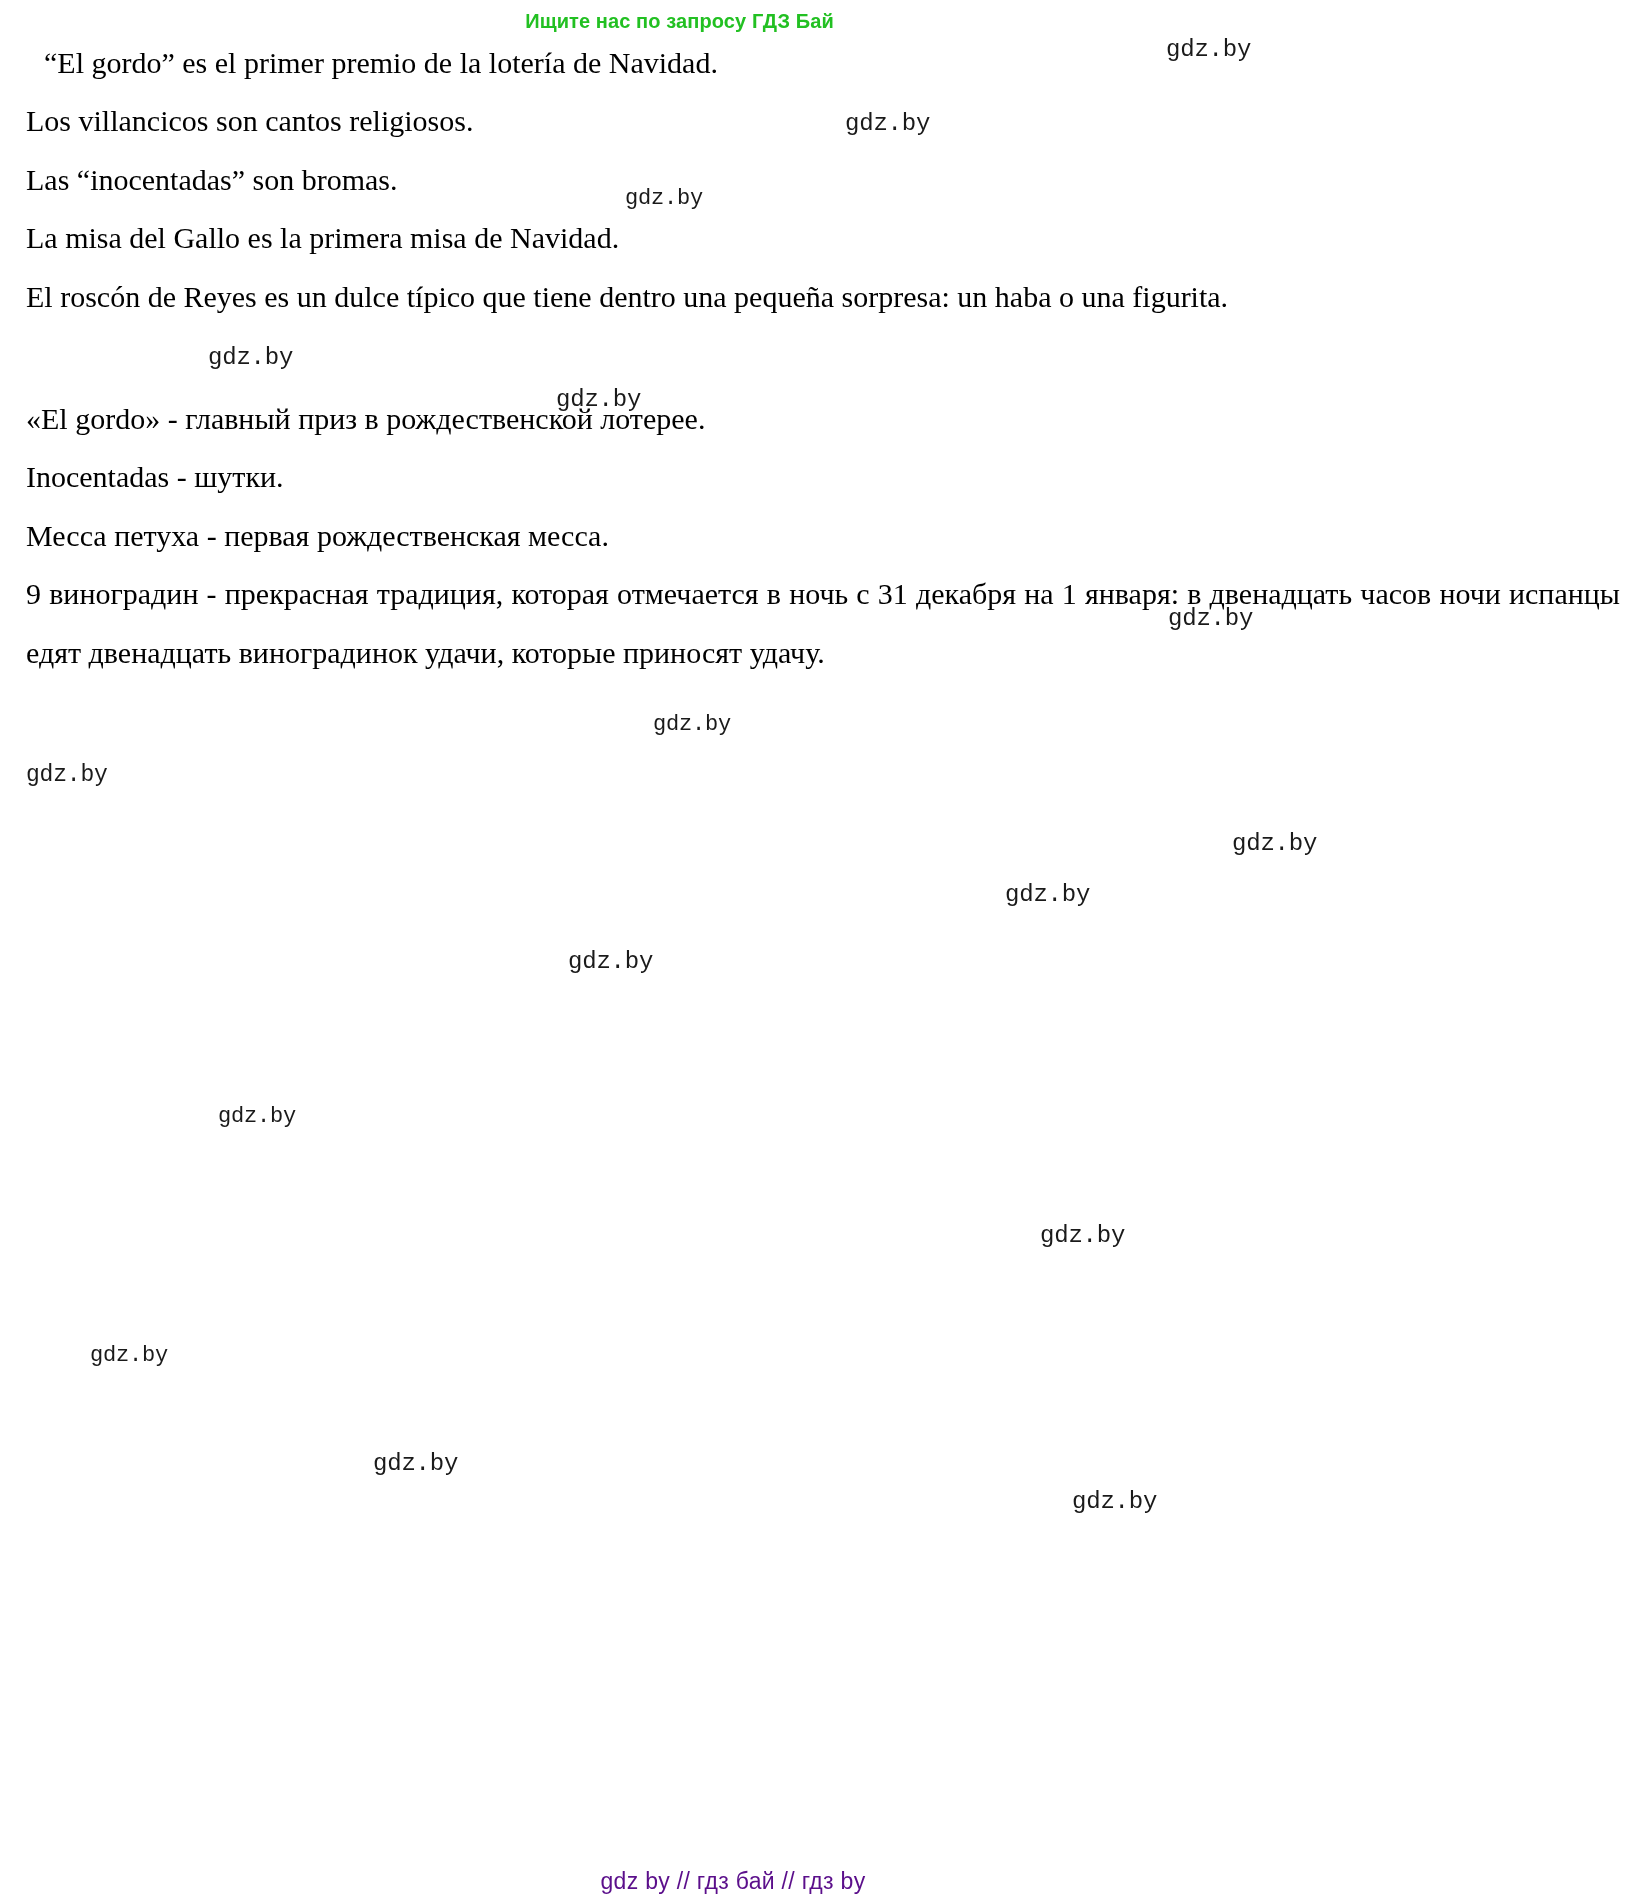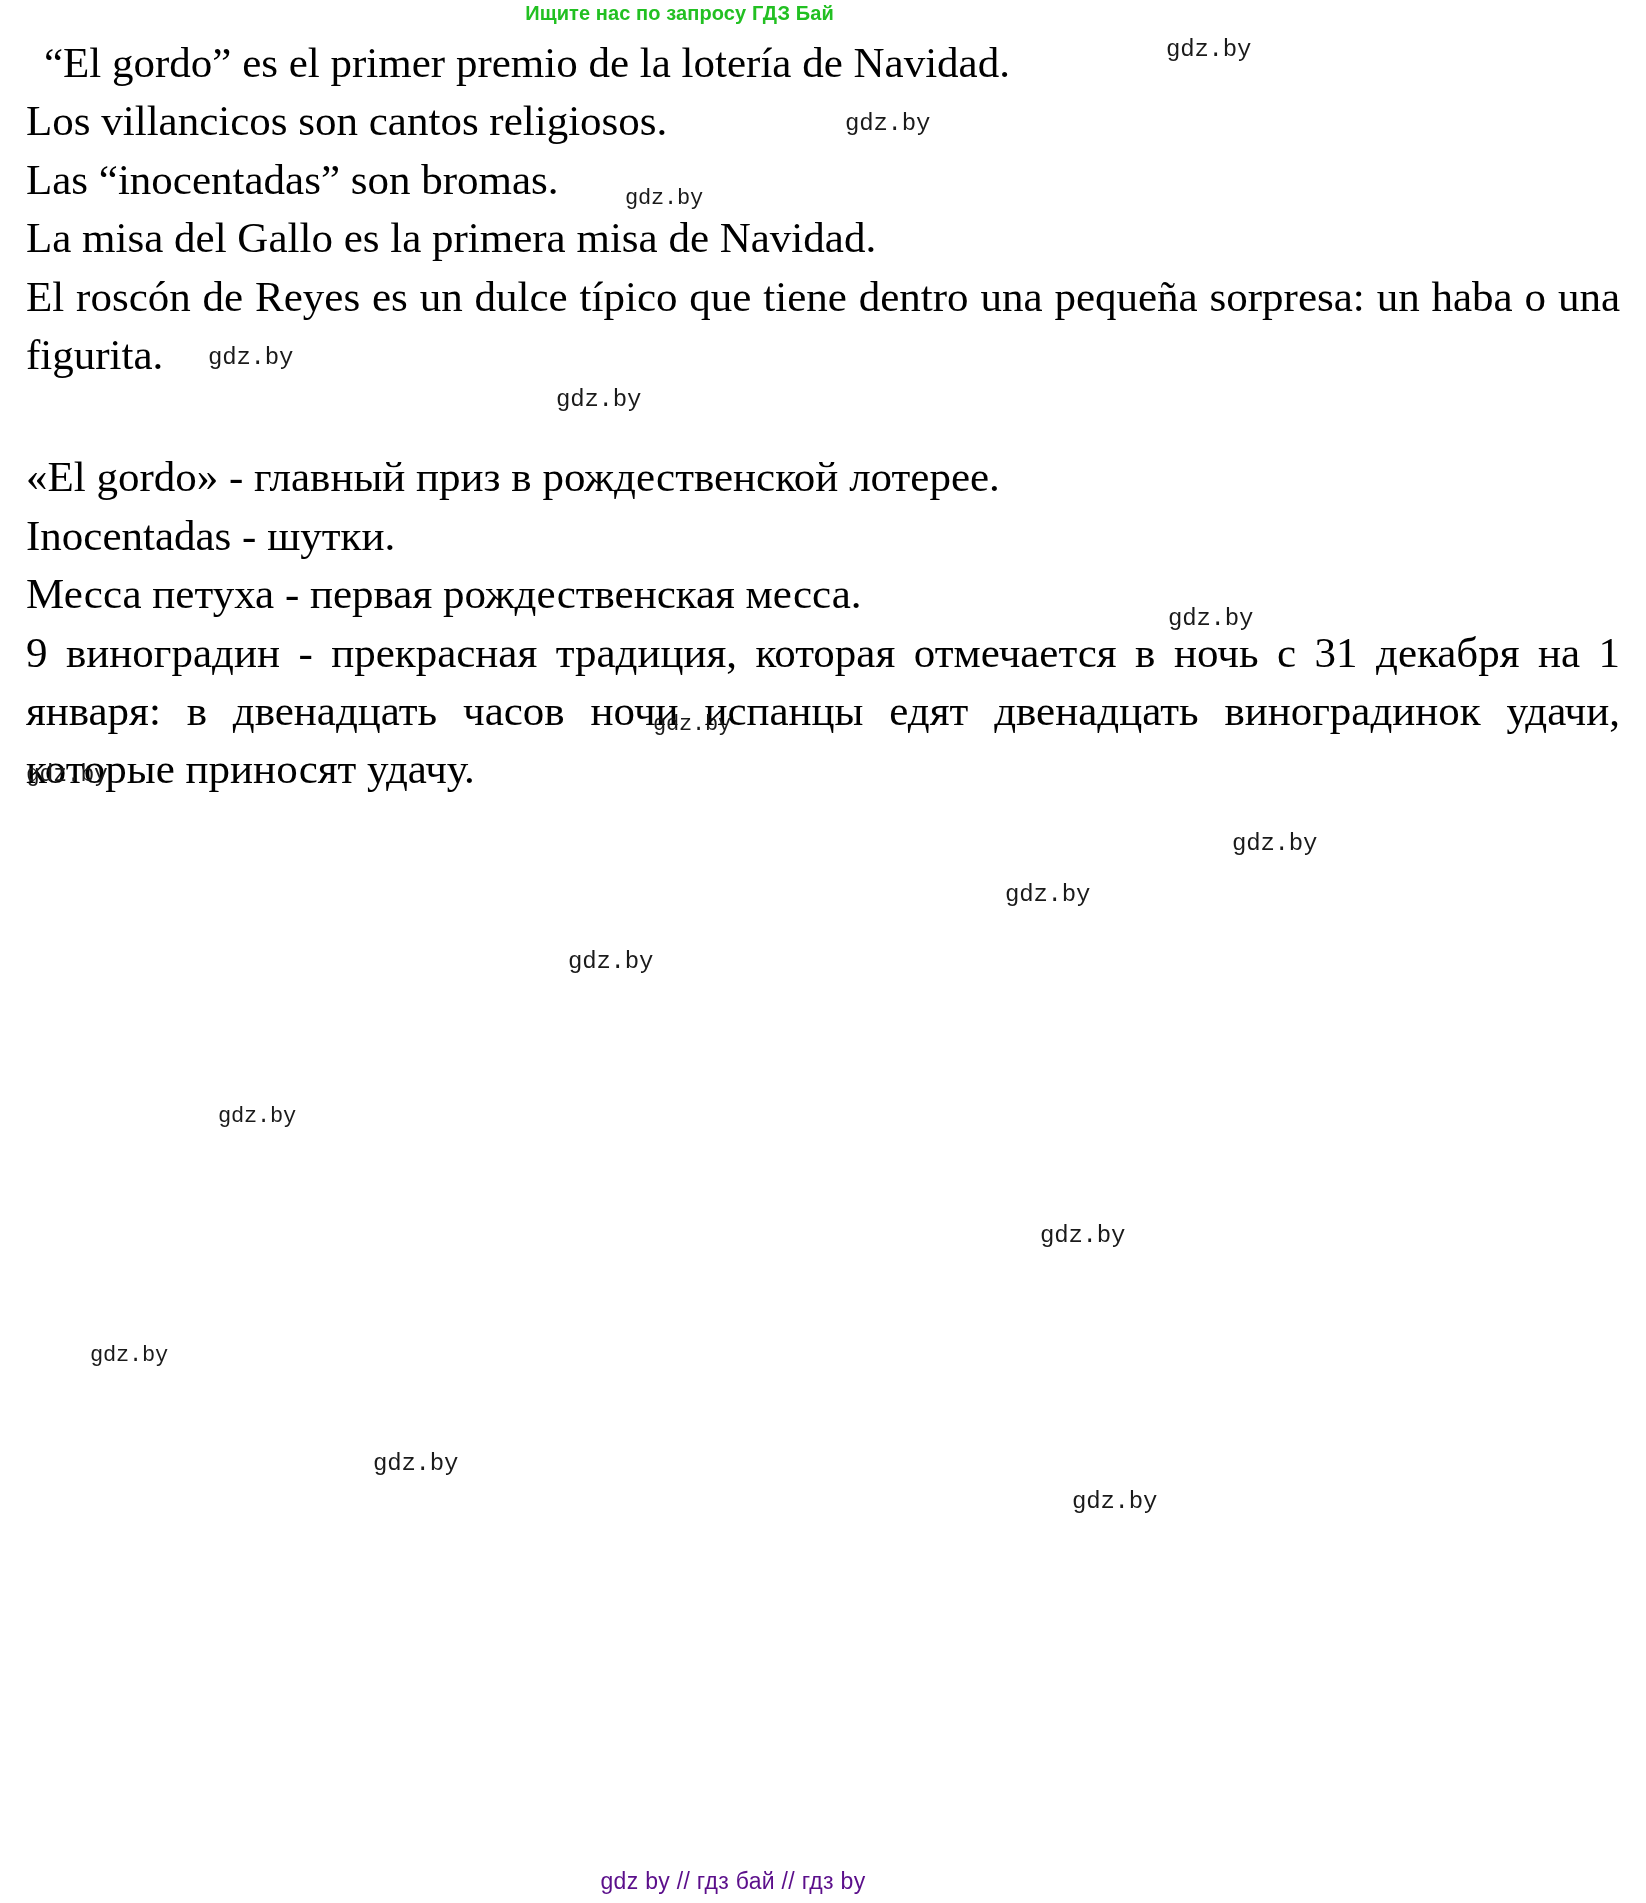--- a/index.html
+++ b/index.html
@@ -13,21 +13,21 @@
     height: 1903px;
     position: relative;
     overflow: hidden;
     font-family: "Liberation Serif", "DejaVu Serif", serif;
     color: #000000;
   }
 
   
   .promo-banner {
     position: absolute;
-    top: 0;
+    top: 8px;
     left: 0;
     width: 1359px;
     text-align: center;
     font-family: "Liberation Sans", "DejaVu Sans", sans-serif;
     font-size: 20px;
     font-weight: bold;
     color: #22c022;
     letter-spacing: 0.1px;
     line-height: 26px;
     white-space: nowrap;
@@ -36,21 +36,21 @@
   
   .page-body {
     position: absolute;
     top: 34px;
     left: 26px;
     width: 1594px;
   }
 
   .para {
     margin: 0 0 0 0;
-    font-size: 43px;
+    font-size: 30px;
     line-height: 58.4px;
     text-align: justify;
     text-justify: inter-word;
     font-stretch: condensed;
     transform-origin: left top;
   }
 
   .para.first-indent { text-indent: 18px; }
 
   .para.nojustify { text-align: left; }

